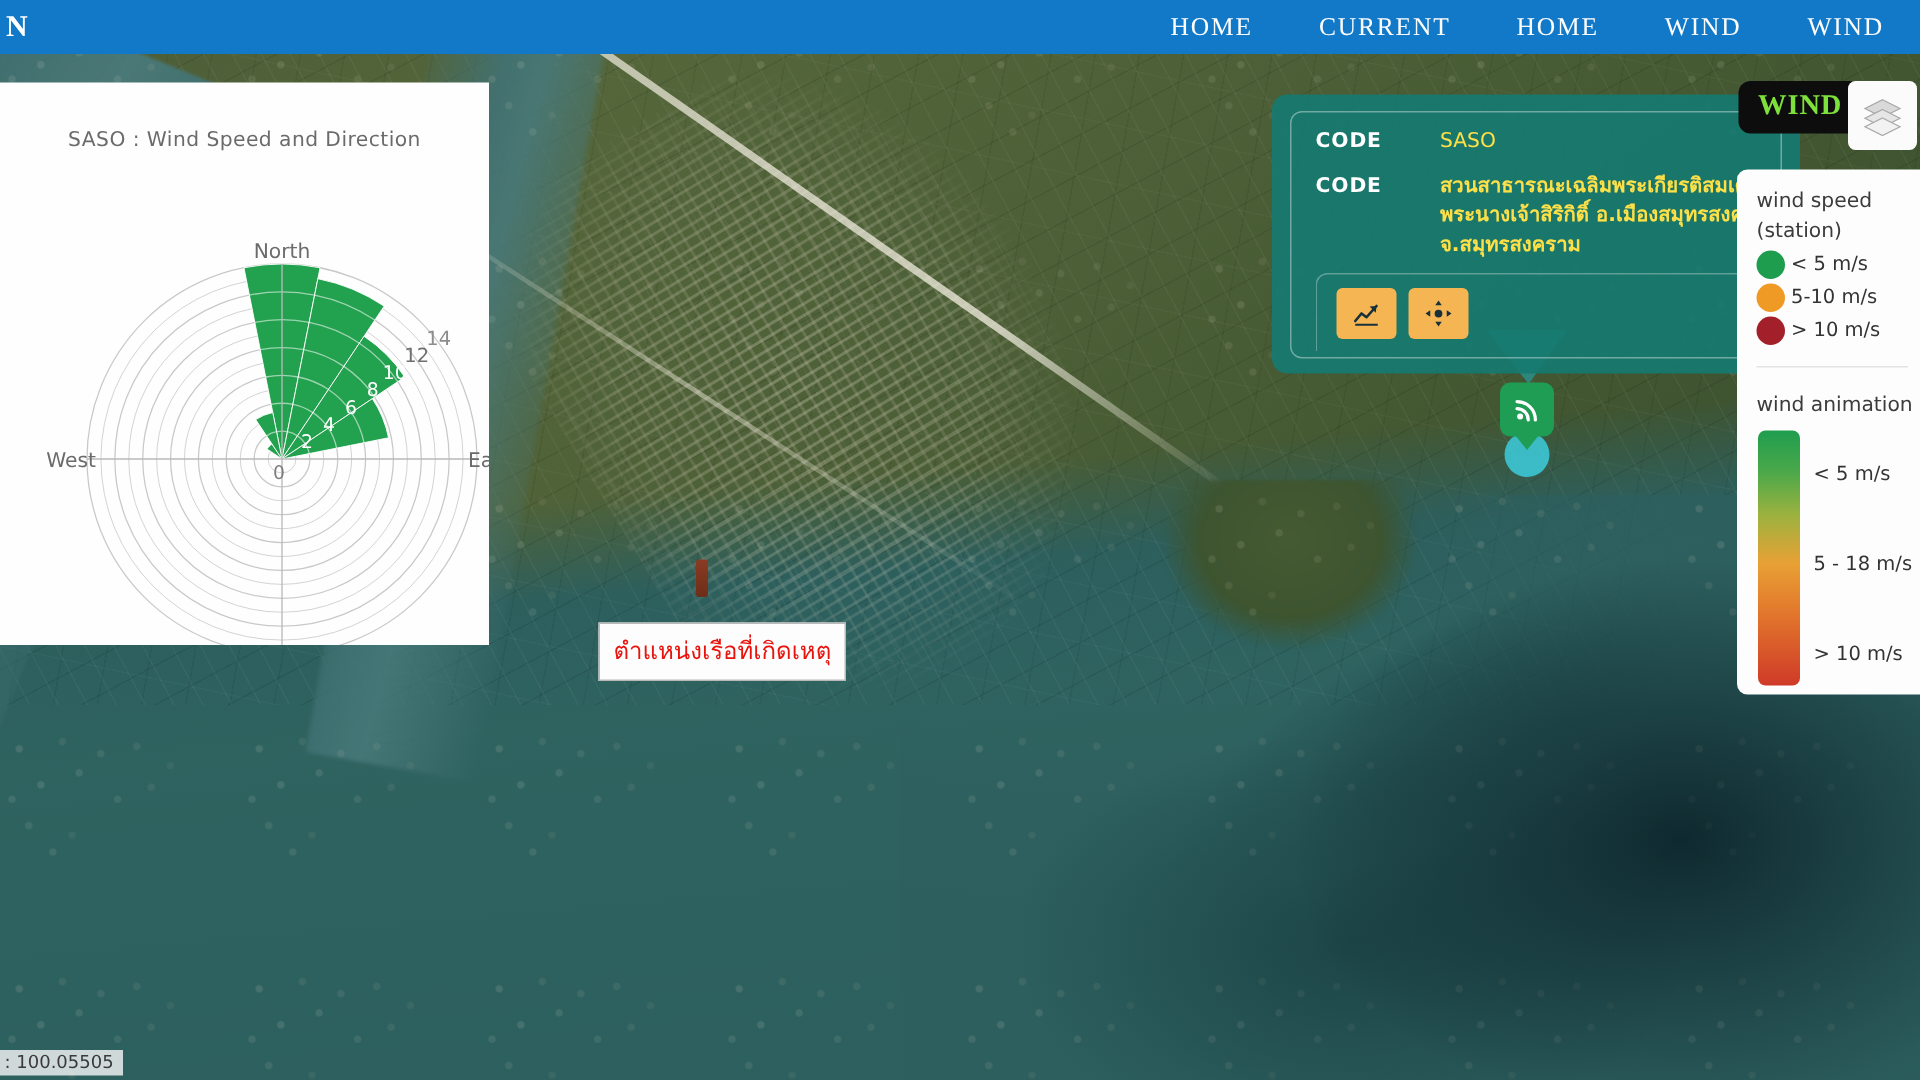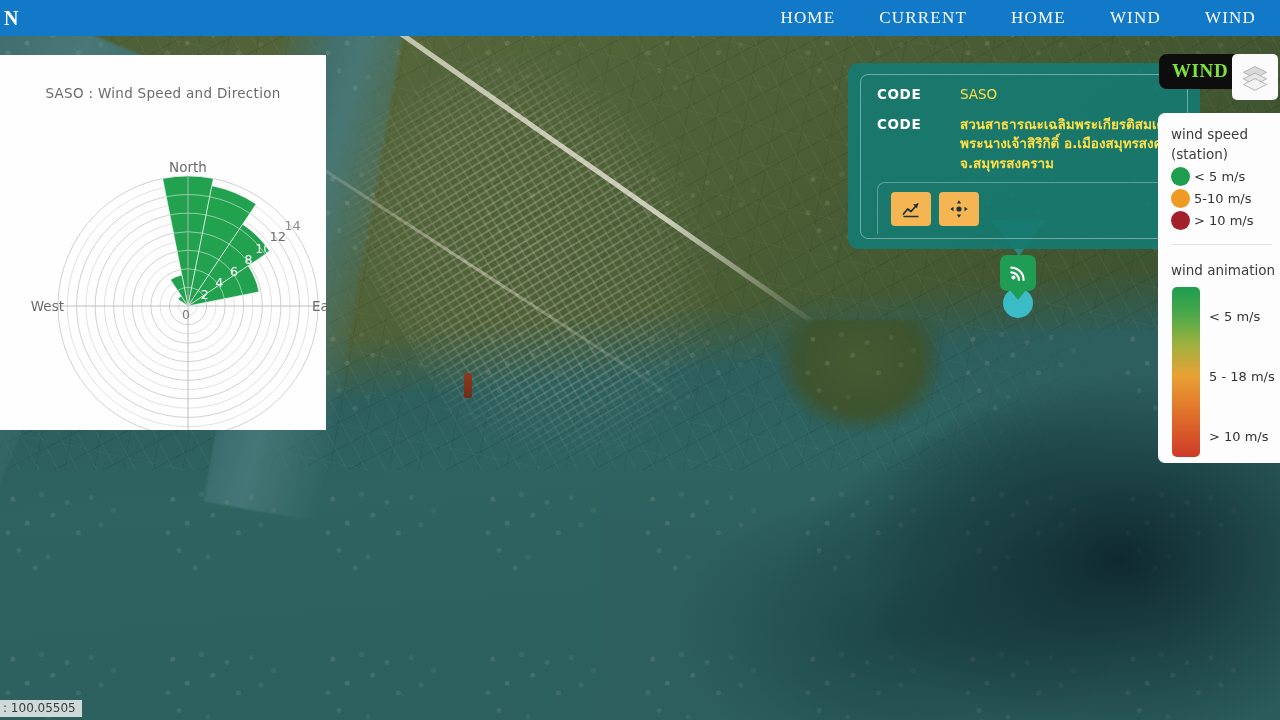--- a/index.html
+++ b/index.html
@@ -343,20 +343,21 @@
           <text x="292.44139796887384" y="174.96400820766445" text-anchor="middle" font-size="13" fill="#8d8d8d" font-family="DejaVu Sans, Liberation Sans, sans-serif">14</text>
         </g>
       <text id="wr-n" x="188" y="117" text-anchor="middle" font-size="13.5" fill="#6b6b6b">North</text>
       <text id="wr-s" x="188" y="395" text-anchor="middle" font-size="13.5" fill="#6b6b6b">South</text>
       <text id="wr-e" x="312" y="256" text-anchor="start" font-size="13.5" fill="#6b6b6b">East</text>
       <text id="wr-w" x="64" y="256" text-anchor="end" font-size="13.5" fill="#6b6b6b">West</text>
     </svg>
   </div>
 
   <div id="boat-marker"></div>
+  <div id="boat-label">ตำแหน่งเรือที่เกิดเหตุ</div>
 
   <div id="station-marker">
     <div id="station-tail"></div>
     <div id="station-halo"></div>
     <div id="station-pin">
       <svg width="20" height="20" viewBox="0 0 24 24">
         <circle cx="6.5" cy="17.5" r="2.4" fill="#ffffff"></circle>
         <path d="M4 11.3a9 9 0 0 1 9 9" stroke="#ffffff" stroke-width="2.6" fill="none" stroke-linecap="round"></path>
         <path d="M4 5.6a14.7 14.7 0 0 1 14.7 14.7" stroke="#ffffff" stroke-width="2.6" fill="none" stroke-linecap="round"></path>
       </svg>

